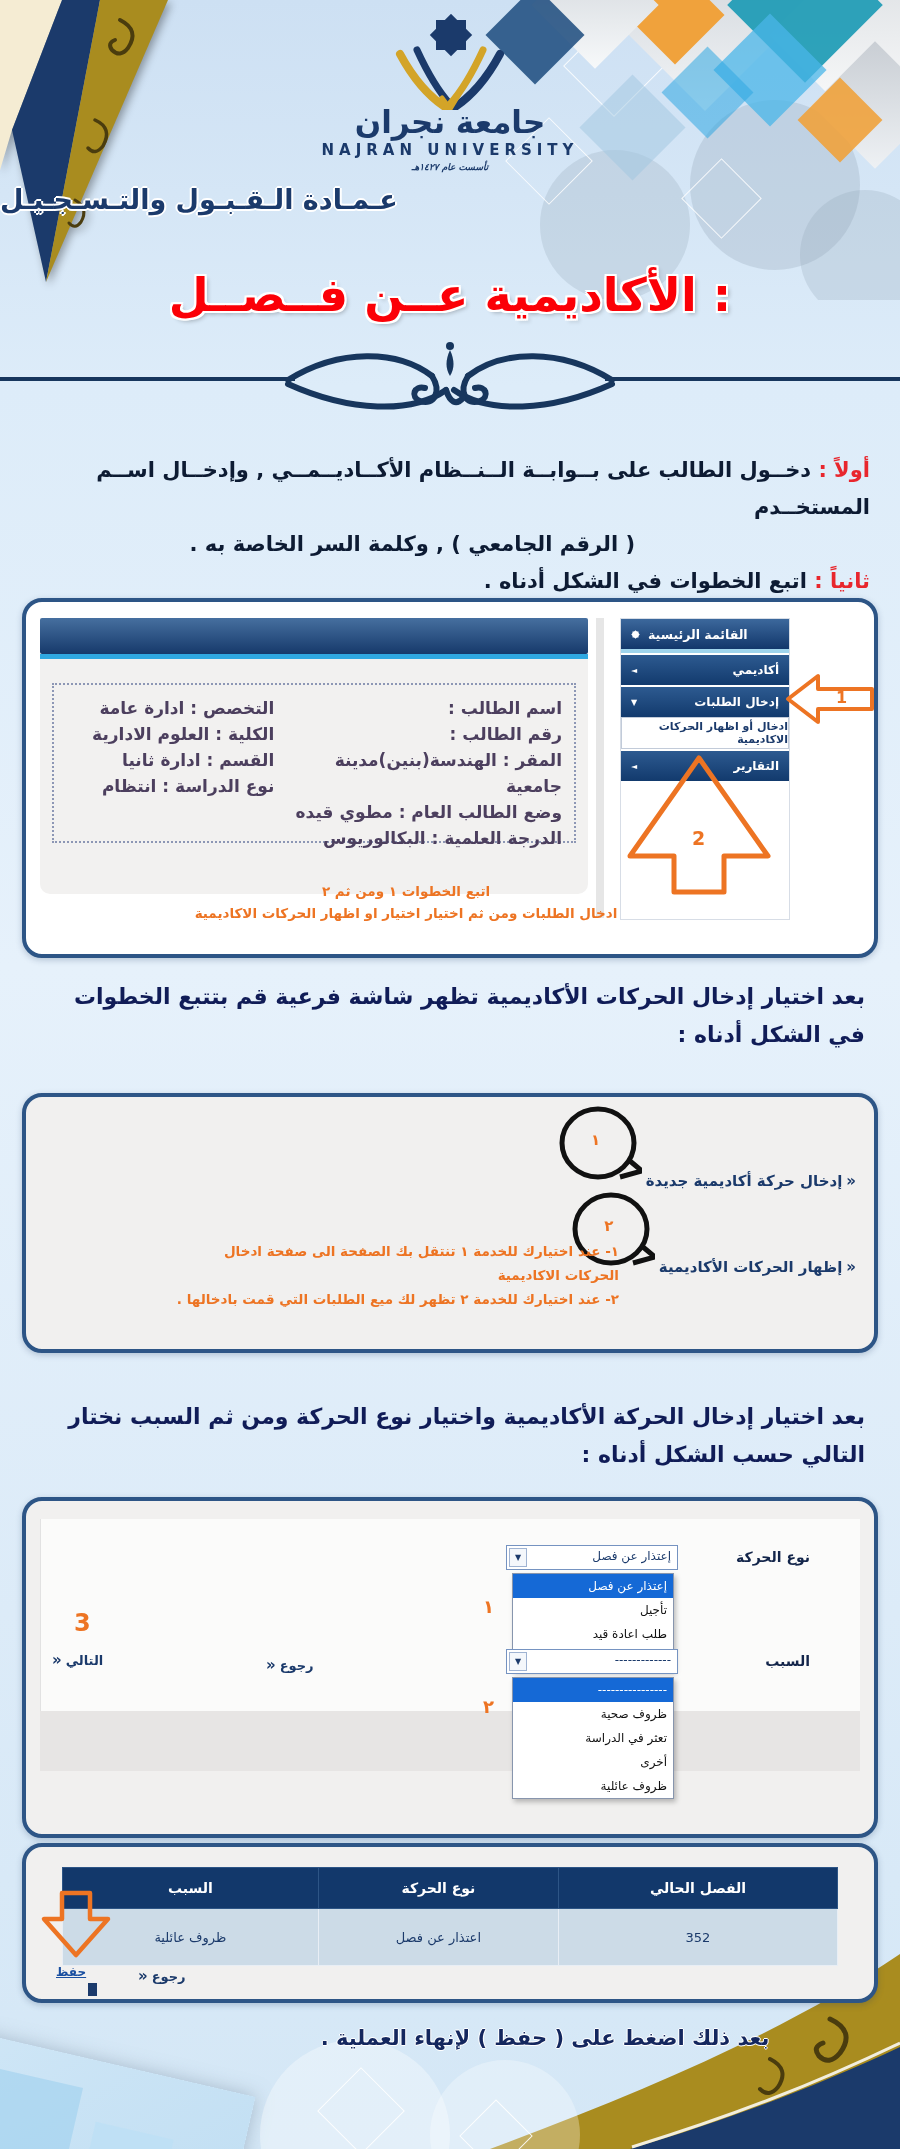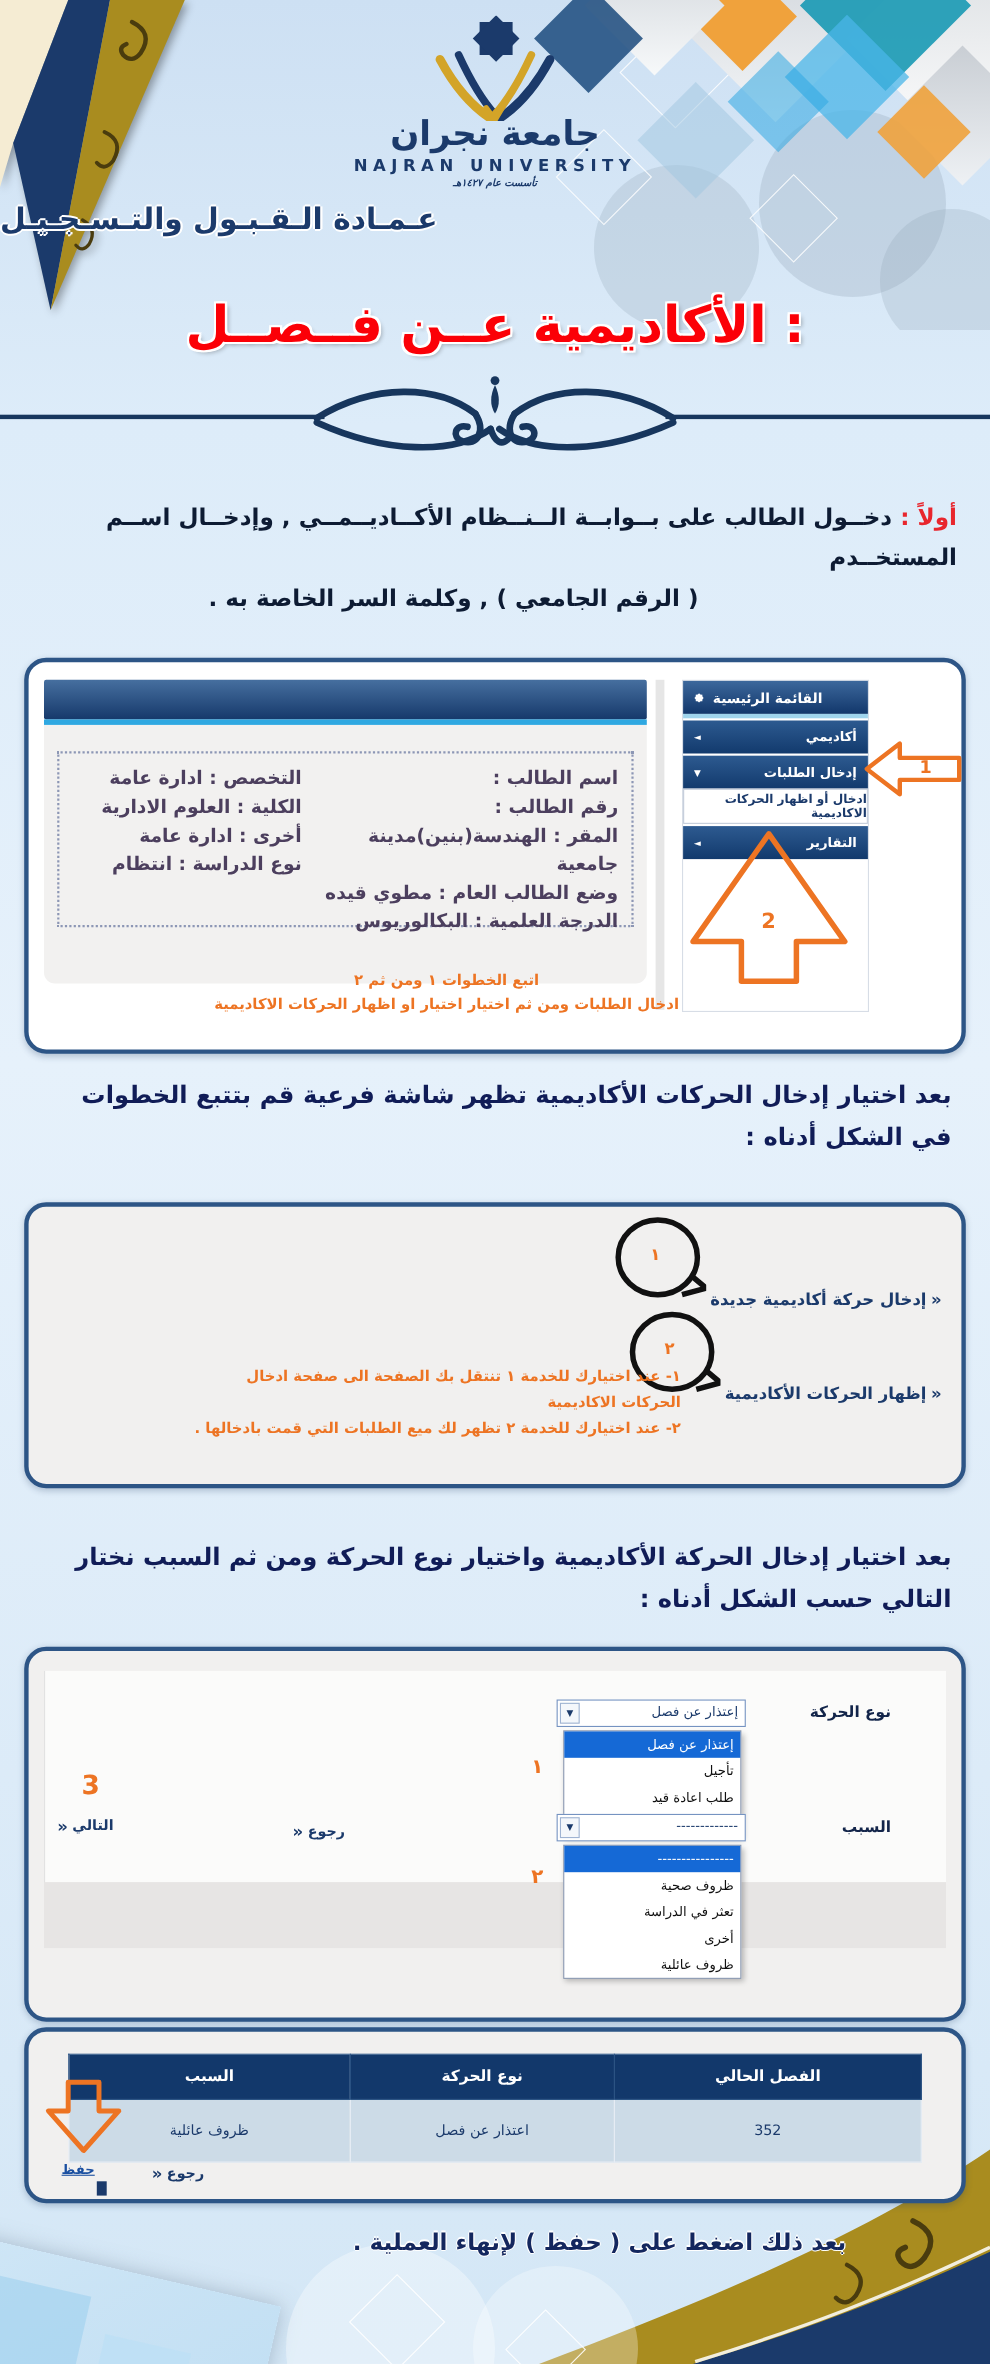--- a/index.html
+++ b/index.html
@@ -165,38 +165,39 @@
       <path d="M332,44 C270,72 208,74 174,50"></path>
       <path d="M166,50 C170,62 176,66 183,58"></path>
     </g>
     <path d="M170,10 q-7,15 0,26 q7,-11 0,-26" fill="#17365d"></path>
     <circle cx="170" cy="6" r="4" fill="#17365d"></circle>
   </svg>
 
   <div class="abs intro">
     <div><span class="lead">أولاً :</span> <span>دخــول الطالب على بــوابــة الــنــظام الأكــاديــمــي , وإدخــال اســم المستخــدم</span></div>
     <div class="l2">( الرقم الجامعي ) , وكلمة السر الخاصة به .</div>
+    <div><span class="lead">ثانياً :</span> <span>اتبع الخطوات في الشكل أدناه .</span></div>
   </div>
 
   <div class="shot" style="top:598px;height:352px;">
     <div class="p1-header"></div>
     <div class="p1-cyan"></div>
     <div class="p1-body">
       <div class="infobox">
         <div class="infocol r">
           <div>اسم الطالب :</div>
           <div>رقم الطالب :</div>
           <div>المقر : الهندسة(بنين)مدينة جامعية</div>
           <div>وضع الطالب العام : مطوي قيده</div>
           <div>الدرجة العلمية : البكالوريوس</div>
         </div>
         <div class="infocol l">
           <div>التخصص : ادارة عامة</div>
           <div>الكلية : العلوم الادارية</div>
-          <div>أخرى : ادارة عامة</div>
+          <div>القسم : ادارة ثانيا</div>
           <div>نوع الدراسة : انتظام</div>
         </div>
       </div>
     </div>
     <div class="vstrip"></div>
     <div class="sidebar">
       <div class="sb-head">
         <span>القائمة الرئيسية</span>
         <svg width="13" height="13" viewBox="0 0 13 13">
             <rect x="3.5" y="3.5" width="6" height="6" fill="#fff"></rect>

